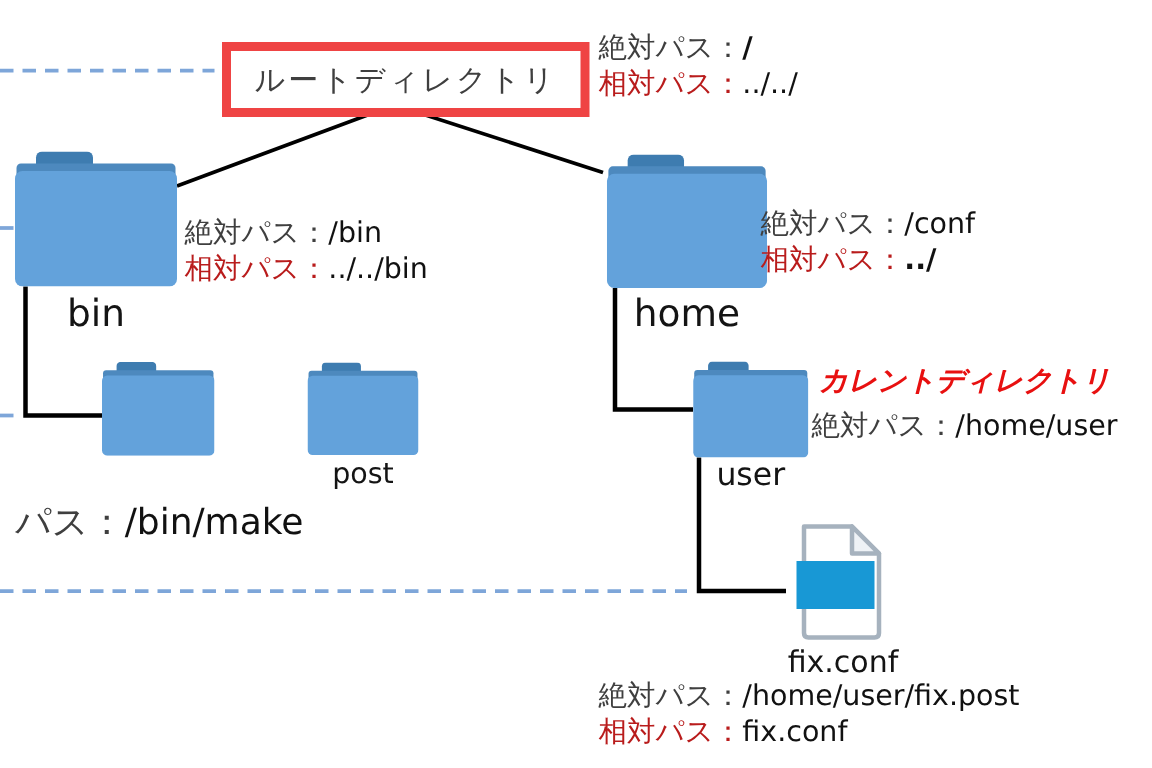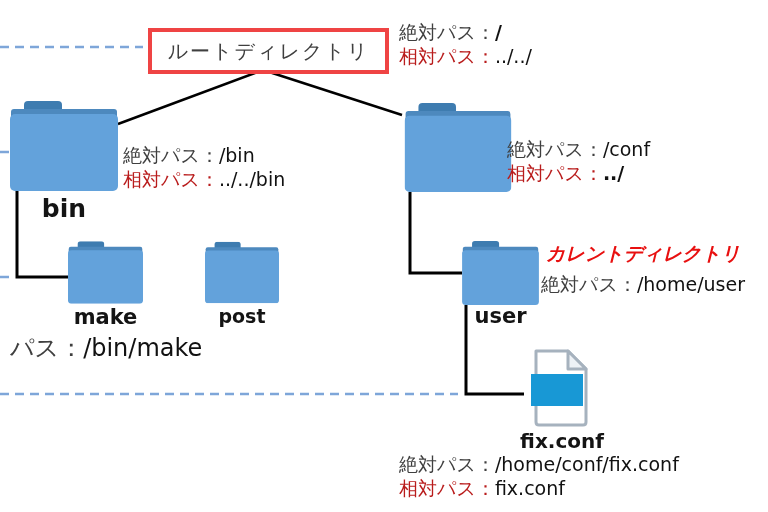--- a/index.html
+++ b/index.html
@@ -5,31 +5,31 @@
   html,body{margin:0;padding:0;background:#fff;}
   .stage{
     position:relative;width:768px;height:512px;background:#ffffff;overflow:hidden;
     font-family:"DejaVu Sans","Liberation Sans",sans-serif;color:#1a1a1a;
   }
   .lines{position:absolute;left:0;top:0;}
   .dash{stroke:#7ea6d9;stroke-width:2.5;fill:none;stroke-dasharray:9 6;}
   .conn{stroke:#000;stroke-width:3;fill:none;}
   .diag{stroke:#000;stroke-width:2.5;fill:none;}
   .node-icon{position:absolute;overflow:visible;}
-  .node-label{position:absolute;text-align:center;color:#141414;white-space:nowrap;font-weight:bold;}
+  .node-label{position:absolute;text-align:center;color:#141414;white-space:nowrap;}
   .paths{position:absolute;white-space:nowrap;}
   .pathline{font-size:19px;line-height:24px;white-space:nowrap;}
   .pathline.sm{font-size:24px;line-height:22px;}
   .lbl{color:#3f3f3f;}
   .lbl.rel{color:#b91c1c;}
   .val{color:#111;}
   .val.b{font-weight:700;}
   .root-box{
     position:absolute;left:148px;top:28px;width:233px;height:38px;
-    border:4px solid #ef4444;background:#fff;display:flex;align-items:center;justify-content:center;
+    border:6px solid #ef4444;background:#fff;display:flex;align-items:center;justify-content:center;
     font-size:20px;color:#3f3f3f;letter-spacing:2px;
   }
   .current{position:absolute;font-size:19px;font-weight:700;color:#e81010;white-space:nowrap;font-style:italic;}
 </style>
 </head>
 <body>
 
 <div class="stage">
 
   <svg width="0" height="0" style="position:absolute">
@@ -73,33 +73,33 @@
       <span class="lbl">絶対パス：</span><span class="val">/bin</span>
     </div>
     <div class="pathline">
       <span class="lbl rel">相対パス：</span><span class="val">../../bin</span>
     </div>
   </div>
 
   <svg class="node-icon" style="left:403px;top:103px;width:110px;height:89px" viewBox="0 0 108 90">
       <use href="#folder-sym"></use>
     </svg>
+  <div class="node-label" style="left:403px;top:194px;width:110px;font-size:25px">home</div>
   <div class="paths" style="left:507px;top:137px">
     <div class="pathline">
       <span class="lbl">絶対パス：</span><span class="val">/conf</span>
     </div>
     <div class="pathline">
       <span class="lbl rel">相対パス：</span><span class="val b">../</span>
     </div>
   </div>
 
   <svg class="node-icon" style="left:68px;top:241px;width:75px;height:63px" viewBox="0 0 108 90">
       <use href="#folder-sym"></use>
     </svg>
-  <div class="node-label" style="left:68px;top:305px;width:75px;font-size:21px">make</div>
   <div class="paths" style="left:10px;top:337px">
     <div class="pathline sm">
       <span class="lbl">パス：</span><span class="val">/bin/make</span>
     </div>
   </div>
 
   <svg class="node-icon" style="left:205px;top:241px;width:74px;height:63px" viewBox="0 0 108 90">
       <use href="#folder-sym"></use>
     </svg>
   <div class="node-label" style="left:205px;top:305px;width:74px;font-size:19px">post</div>
@@ -116,20 +116,20 @@
   </div>
 
   <svg class="node-icon" style="left:528px;top:349px;width:64px;height:78px" viewBox="0 0 64 78">
     <path d="M8 2 H40 L58 20 V73 Q58 76 55 76 H11 Q8 76 8 73 Z" fill="#ffffff" stroke="#A6B2BE" stroke-width="3" stroke-linejoin="round"></path>
     <path d="M40 2 V20 H58 Z" fill="#eef2f6" stroke="#A6B2BE" stroke-width="3" stroke-linejoin="round"></path>
     <rect x="3" y="25" width="52" height="32" fill="#1898D5"></rect>
   </svg>
   <div class="node-label" style="left:510px;top:429px;width:104px;font-size:20px">fix.conf</div>
   <div class="paths" style="left:399px;top:452px">
     <div class="pathline">
-      <span class="lbl">絶対パス：</span><span class="val">/home/conf/fix.conf</span>
+      <span class="lbl">絶対パス：</span><span class="val">/home/user/fix.post</span>
     </div>
     <div class="pathline">
       <span class="lbl rel">相対パス：</span><span class="val">fix.conf</span>
     </div>
   </div>
 
 </div>
 
 </body></html>

